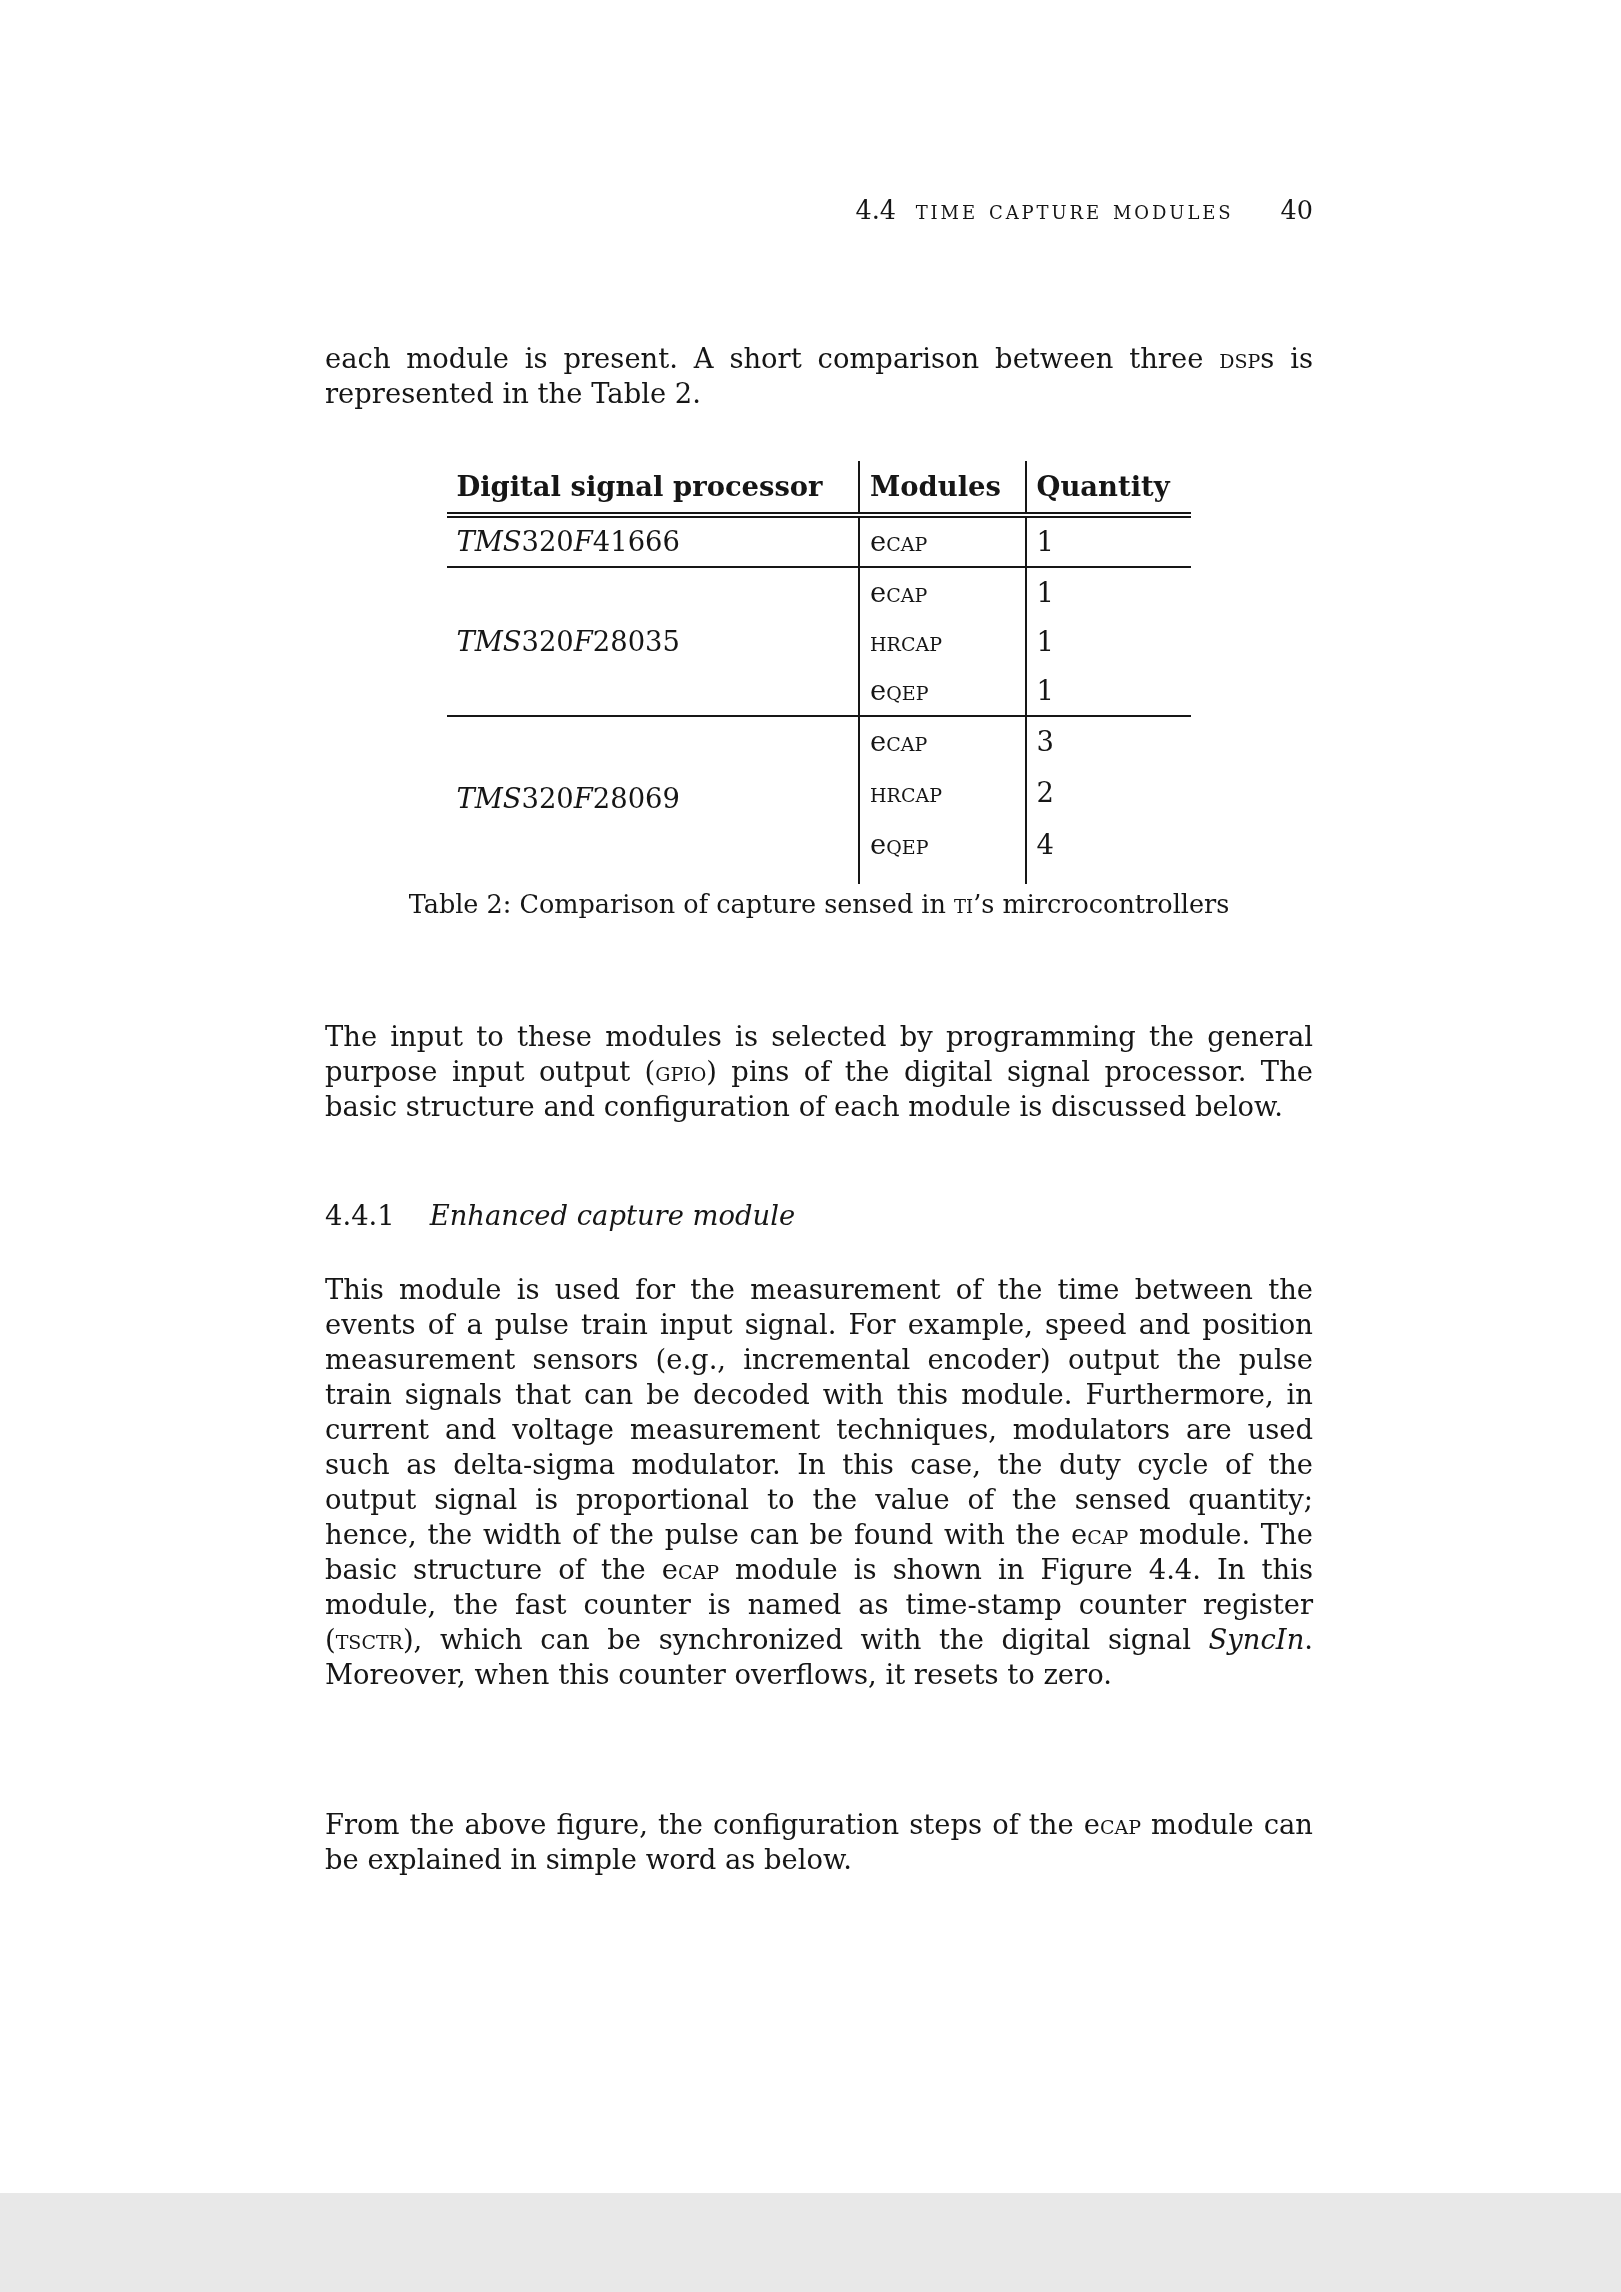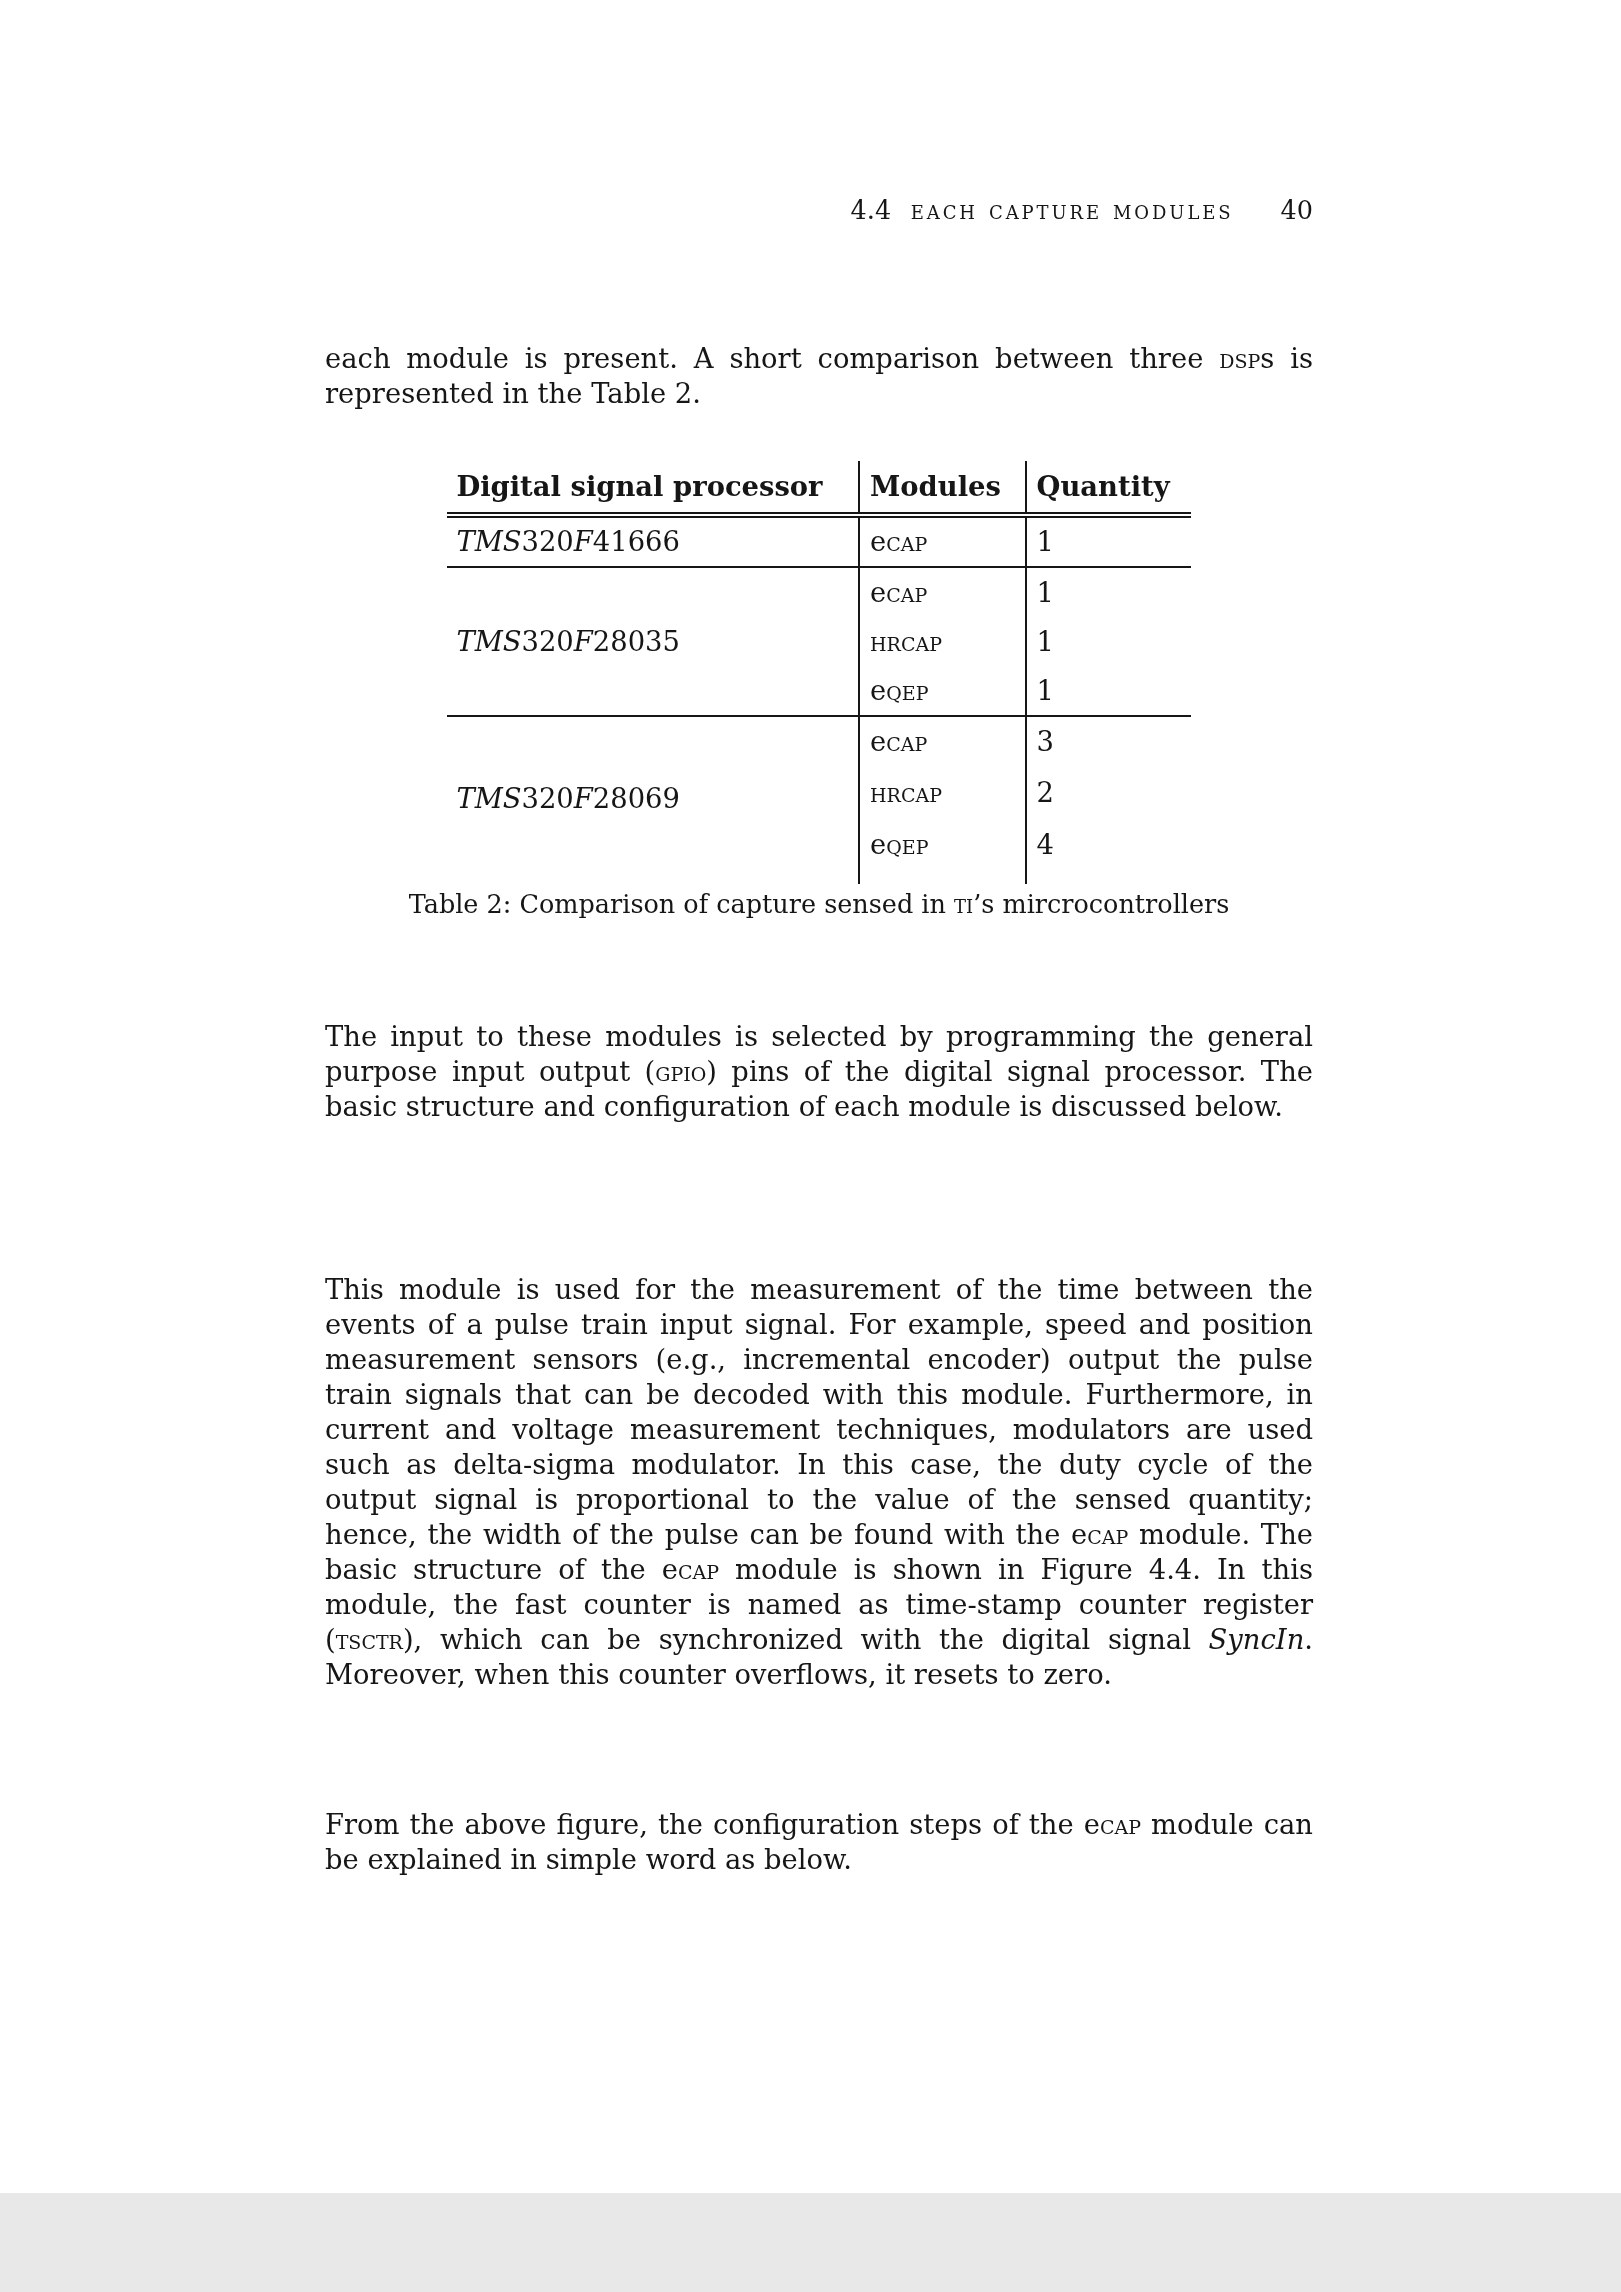--- a/index.html
+++ b/index.html
@@ -87,21 +87,21 @@
   }
   .subsection .sub-title { font-style: italic; }
 </style>
 </head>
 <body>
 
 <div class="page">
 
   <div class="block running-header">
     <span class="sec-num">4.4</span>
-      <span class="sec-title">each capture modules</span>
+      <span class="sec-title">time capture modules</span>
       <span class="pg-num">40</span>
   </div>
 
   <p class="block body-par p1"><span>each module is present. A short comparison between three </span><span class="sc">dsp</span><span>s is represented in the Table 2.</span></p>
 
   <div class="block table-wrap">
     <table class="cmp-table">
       <thead>
         <tr>
           <th class="c1">Digital signal processor</th>
@@ -146,19 +146,23 @@
           <td class="c3">4</td>
         </tr>
       </tbody>
     </table>
   </div>
 
   <p class="block caption"><span>Table 2: Comparison of capture sensed in </span><span class="sc">ti</span><span>’s mircrocontrollers</span></p>
 
   <p class="block body-par p2"><span>The input to these modules is selected by programming the general purpose input output (</span><span class="sc">gpio</span><span>) pins of the digital signal processor. The basic structure and configuration of each module is discussed below.</span></p>
 
+  <h2 class="block subsection">
+    <span class="sub-num">4.4.1</span>
+      <span class="sub-title">Enhanced capture module</span>
+  </h2>
 
   <p class="block body-par p3"><span>This module is used for the measurement of the time between the events of a pulse train input signal. For example, speed and position measurement sensors (e.g., incremental encoder) output the pulse train signals that can be decoded with this module. Furthermore, in current and voltage measurement techniques, modulators are used such as delta-sigma modulator. In this case, the duty cycle of the output signal is proportional to the value of the sensed quantity; hence, the width of the pulse can be found with the </span><span>e</span><span class="sc">cap</span><span> module. The basic structure of the </span><span>e</span><span class="sc">cap</span><span> module is shown in Figure 4.4. In this module, the fast counter is named as time-stamp counter register (</span><span class="sc">tsctr</span><span>), which can be synchronized with the digital signal </span><span class="it">SyncIn</span><span>. Moreover, when this counter overflows, it resets to zero.</span></p>
 
   <p class="block body-par p4"><span>From the above figure, the configuration steps of the </span><span>e</span><span class="sc">cap</span><span> module can be explained in simple word as below.</span></p>
 
 </div>
 
 
 </body></html>

